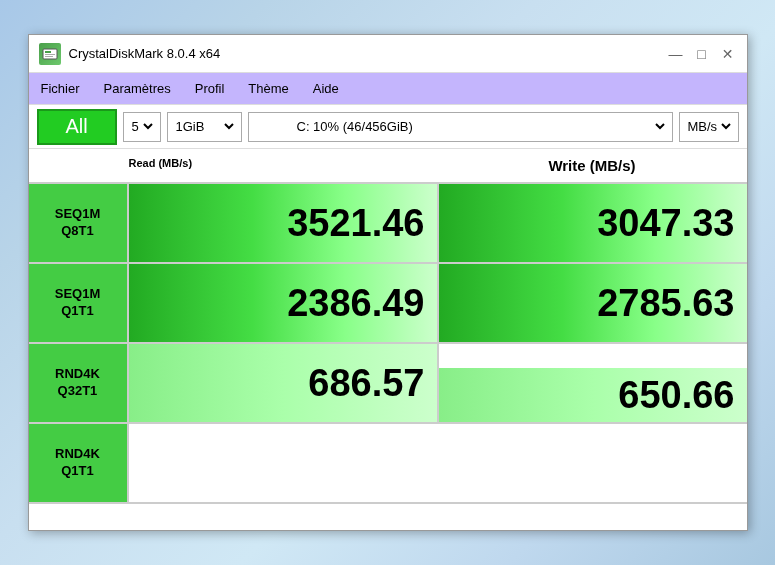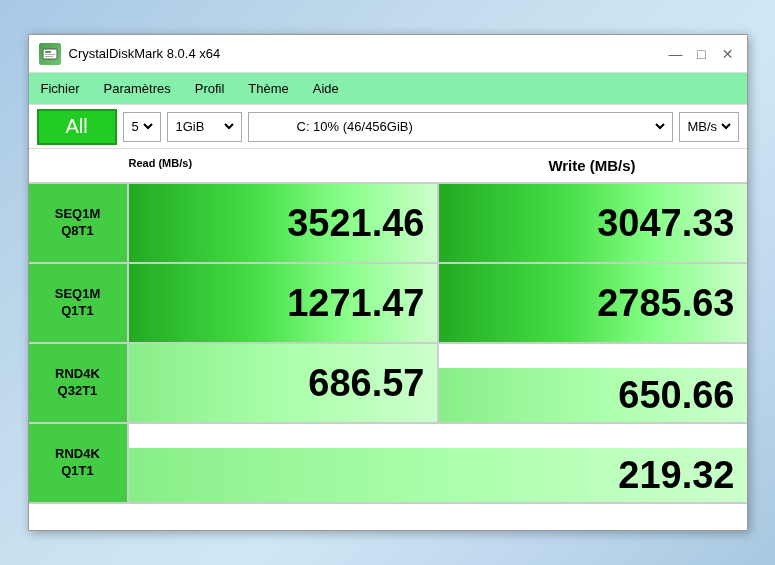--- a/index.html
+++ b/index.html
@@ -65,21 +65,21 @@
       align-items: center;
       justify-content: center;
       cursor: pointer;
       font-size: 14px;
       color: #666;
       background: none;
       border: none;
     }
 
     .menu-bar {
-      background: #86efac;
+      background: #c4b5fd;
       display: flex;
       padding: 4px 8px;
       gap: 16px;
       border-bottom: 1px solid #ddd;
       height: 32px;
       align-items: center;
     }
 
     .menu-item {
       font-size: 13px;
@@ -313,41 +313,38 @@
         <span class="value">3521.46</span>
       </div>
       <div class="write-cell">
         <span class="value">3047.33</span>
       </div>
     </div>
 
     <div class="result-row">
       <div class="row-label">SEQ1M<br>Q1T1</div>
       <div class="read-cell">
-        <span class="value">1271.47</span>
+        <span class="value">2386.49</span>
       </div>
       <div class="write-cell">
         <span class="value">2785.63</span>
       </div>
     </div>
 
     <div class="result-row light">
       <div class="row-label">RND4K<br>Q32T1</div>
       <div class="read-cell">
         <span class="value">686.57</span>
       </div>
       <div class="write-cell">
         <span class="value">650.66</span>
       </div>
     </div>
 
     <div class="result-row light">
       <div class="row-label">RND4K<br>Q1T1</div>
-      <div class="write-cell">
-        <span class="value">219.32</span>
-      </div>
     </div>
 
   </div>
 
   <div class="status-bar"></div>
 
 </div>
 
 </body></html>

